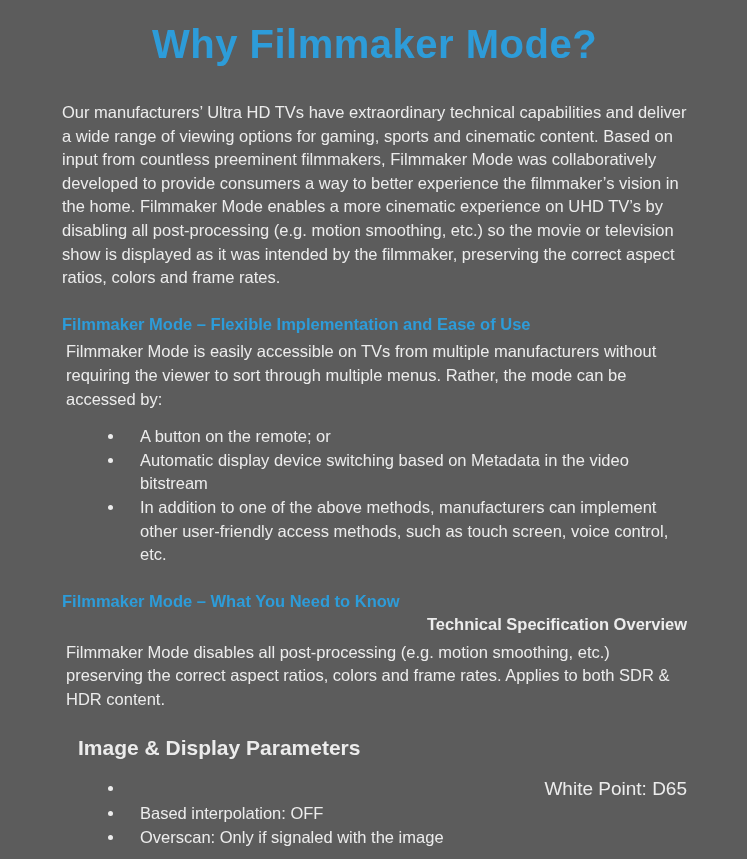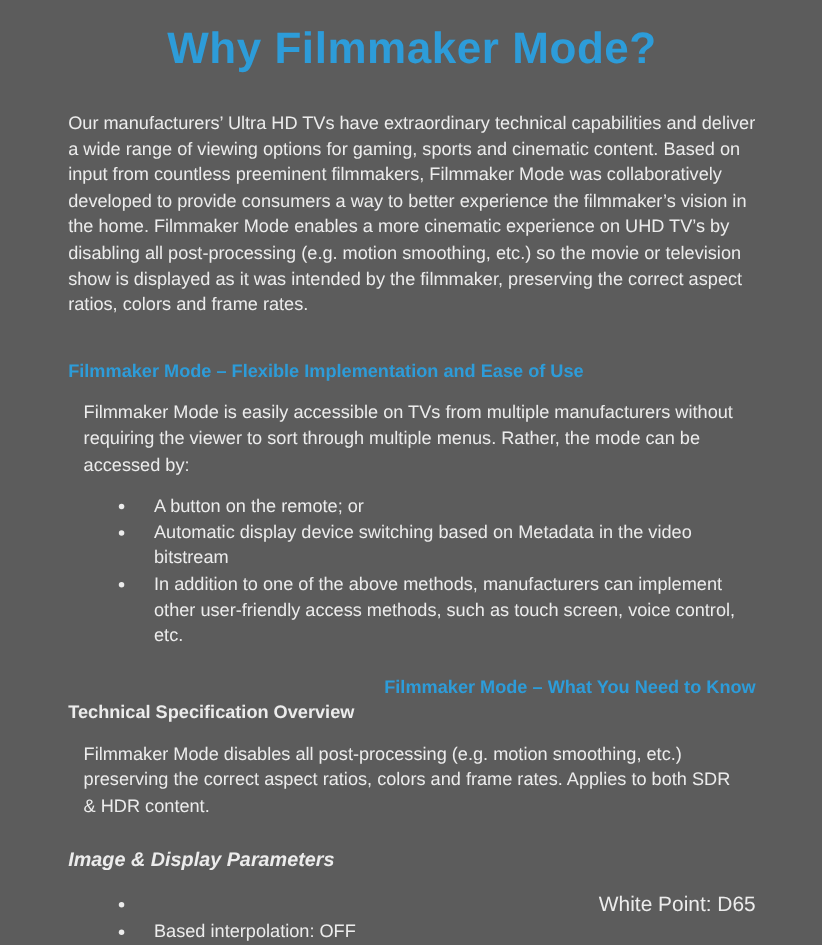--- a/index.html
+++ b/index.html
@@ -27,34 +27,35 @@
     font-size: 40px;
     font-weight: bold;
     letter-spacing: 0.5px;
   }
   .intro {
     margin: 34px 0 0 0;
     font-size: 16.5px;
     line-height: 23.6px;
   }
   .accent-heading {
-    margin: 37px 0 0 0;
+    margin: 23px 0 0 0;
     color: #2d9cd9;
     font-size: 16.5px;
     font-weight: bold;
     line-height: 23.6px;
   }
   .bold-heading {
     margin: 0;
     font-size: 16.5px;
     font-weight: bold;
     line-height: 23.6px;
+    text-align: right;
   }
   .para {
-    margin: 14px;
+    margin: 4px;
     font-size: 16.5px;
     line-height: 23.6px;
   }
   ul.bullets {
     list-style: none;
     margin: 14px 0 0 0;
     padding: 0 0 0 46px;
   }
   ul.bullets li {
     position: relative;
@@ -65,25 +66,24 @@
   ul.bullets li .dot {
     position: absolute;
     left: 0;
     top: 9px;
     width: 5px;
     height: 5px;
     border-radius: 50%;
     background: #ececec;
   }
   .params-heading {
-    margin: 24px 0 0 0;
-    font-size: 18px;
+    margin: 24px 0 0 16px;
+    font-size: 21px;
     font-weight: bold;
     line-height: 23.6px;
-    font-style: italic;
   }
   ul.params {
     margin-top: 16px;
   }
   ul.params li.large {
     font-size: 19px;
     line-height: 27px;
     padding-left: 36px;
     text-align: right;
   }
@@ -115,21 +115,21 @@
       <span class="dot"></span>
       <span>Automatic display device switching based on Metadata in the video bitstream</span>
     </li>
     <li>
       <span class="dot"></span>
       <span>In addition to one of the above methods, manufacturers can implement other user-friendly access methods, such as touch screen, voice control, etc.</span>
     </li>
   </ul>
 
   <div class="section2-block">
-    <h2 class="accent-heading" style="margin-top:0;text-align:right;">Filmmaker Mode – What You Need to Know</h2>
+    <h2 class="accent-heading" style="margin-top:0;">Filmmaker Mode – What You Need to Know</h2>
     <h3 class="bold-heading">Technical Specification Overview</h3>
     <p class="para">Filmmaker Mode disables all post-processing (e.g. motion smoothing, etc.) preserving the correct aspect ratios, colors and frame rates. Applies to both SDR &amp; HDR content.</p>
   </div>
 
   <h3 class="params-heading">Image &amp; Display Parameters</h3>
 
   <ul class="bullets params">
     <li class="large">
       <span class="dot"></span>
       <span>White Point: D65</span>

